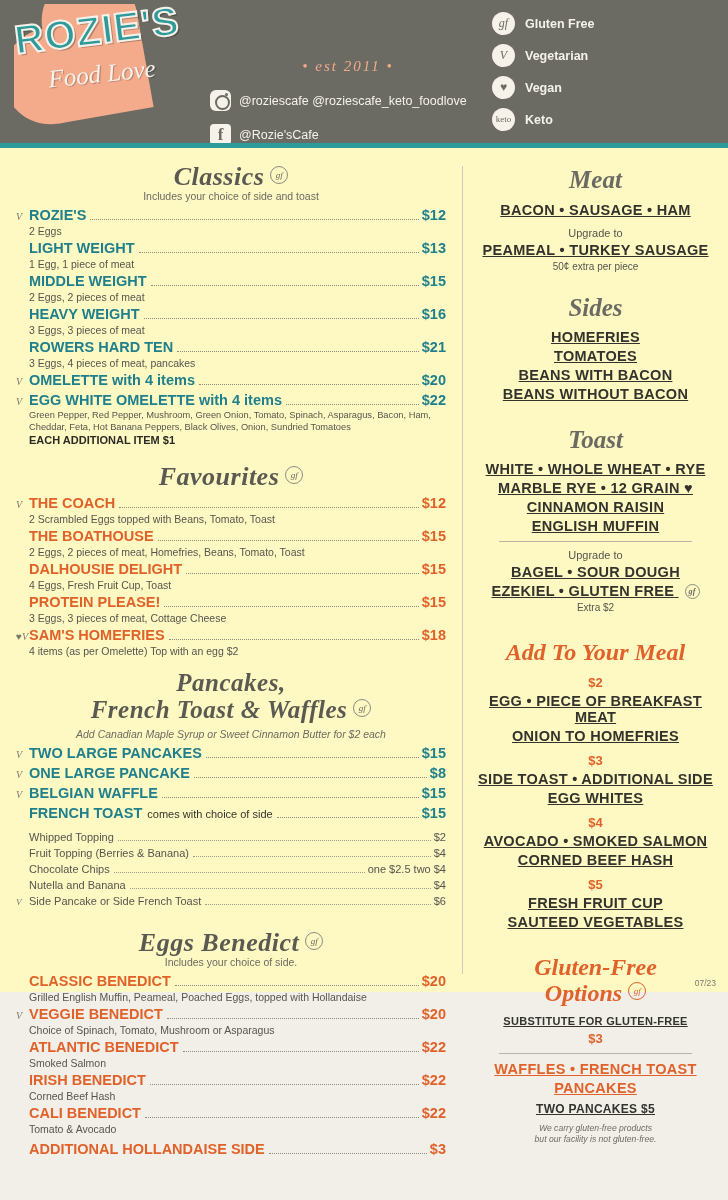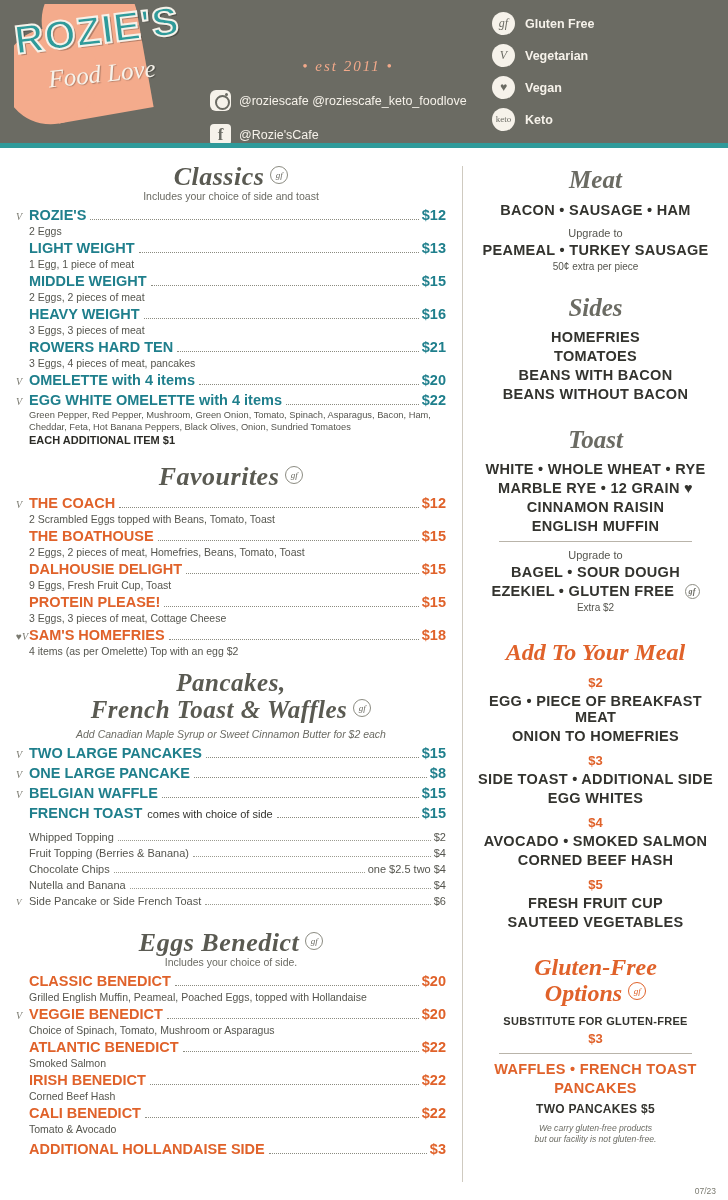--- a/index.html
+++ b/index.html
@@ -173,22 +173,22 @@
     font-size: 11px;
     font-weight: bold;
     line-height: 1.3;
     margin-top: 33px;
   }
 
   
   .content {
     position: relative;
     display: flex;
-    height: 1052px;
-    background: #ffffff;
+    height: 844px;
+    background: #fef9c3;
   }
   .col-left { width: 462px; padding: 8px 16px 0 16px; position: relative; }
   .col-div {
     width: 1px; background: #cfcac0; margin-top: 18px; margin-bottom: 18px;
   }
   .col-right { flex: 1; padding: 8px 10px 8px 10px; text-align: center; }
 
   .script-head {
     font-family: "Liberation Serif", serif;
     font-style: italic;
@@ -274,20 +274,21 @@
     margin-top: 10px;
   }
   .r-head.orange-head { color: #e0622a; font-size: 24px; }
   .r-rule { height: 1px; background: #b9b4aa; margin: 7px 26px; }
   .r-line {
     font-size: 13.5px;
     font-weight: bold;
     color: #33332e;
     letter-spacing: .3px;
     margin-top: 3px;
+    text-decoration: underline;
   }
   .r-line.big { font-size: 14.5px; }
   .r-small { font-size: 10px; color: #55554e; margin-top: 3px; }
   .r-upgrade { font-size: 11px; color: #55554e; margin-top: 9px; }
   .r-price { color: #e0622a; font-weight: bold; font-size: 13px; margin-top: 9px; }
   .r-italic-note { font-size: 8.6px; color: #6b6b63; font-style: italic; line-height:1.3; margin-top: 7px;}
   .date-stamp {
     position: absolute;
     right: 12px; bottom: 4px;
     font-size: 8.5px;
@@ -429,21 +430,21 @@
         <span class="pr">$15</span>
       </div>
       <div class="desc">2 Eggs, 2 pieces of meat, Homefries, Beans, Tomato, Toast</div>
 
       <div class="item orange">
         <span class="vicon vsym"></span>
         <span class="nm">DALHOUSIE DELIGHT</span>
         <span class="dots"></span>
         <span class="pr">$15</span>
       </div>
-      <div class="desc">9 Eggs, Fresh Fruit Cup, Toast</div>
+      <div class="desc">4 Eggs, Fresh Fruit Cup, Toast</div>
 
       <div class="item orange">
         <span class="vicon vsym"></span>
         <span class="nm">PROTEIN PLEASE!</span>
         <span class="dots"></span>
         <span class="pr">$15</span>
       </div>
       <div class="desc">3 Eggs, 3 pieces of meat, Cottage Cheese</div>
 
       <div class="item orange">

